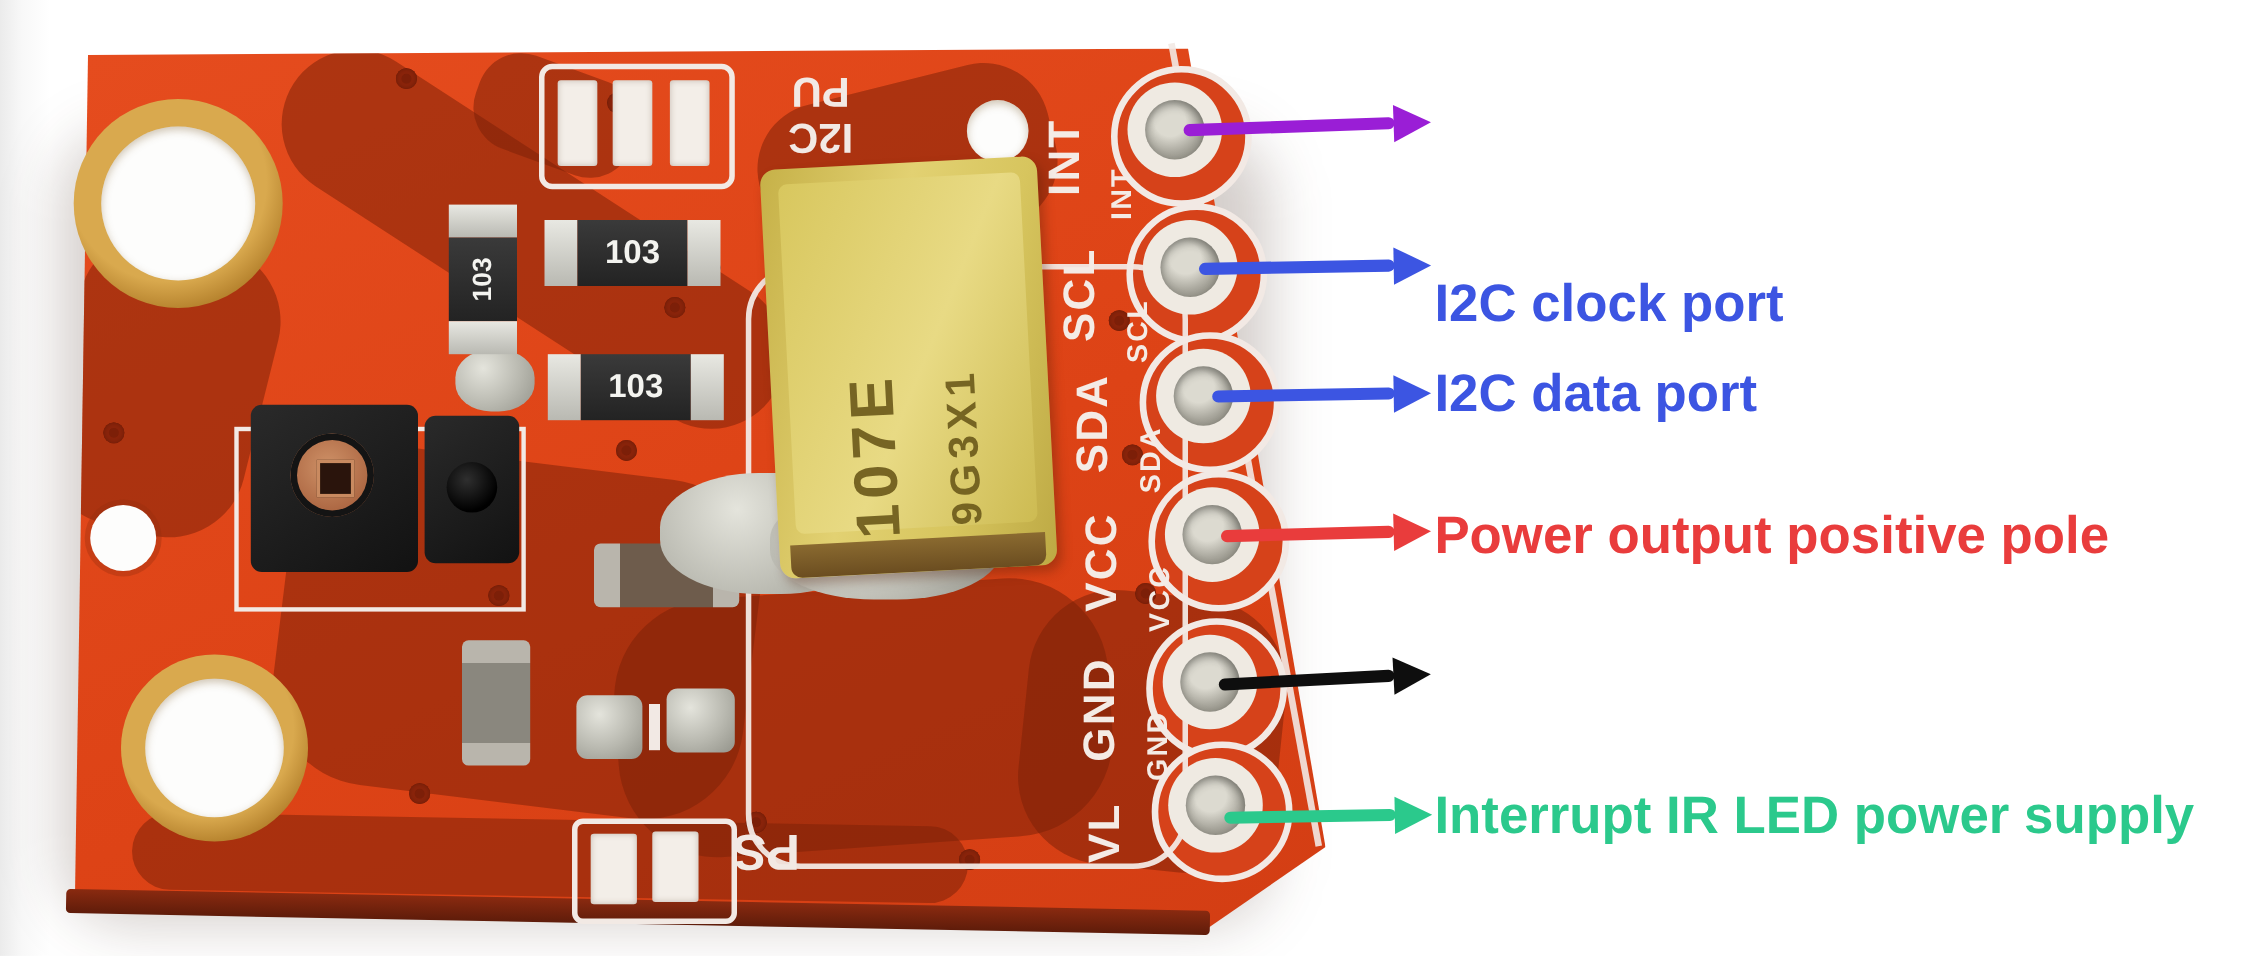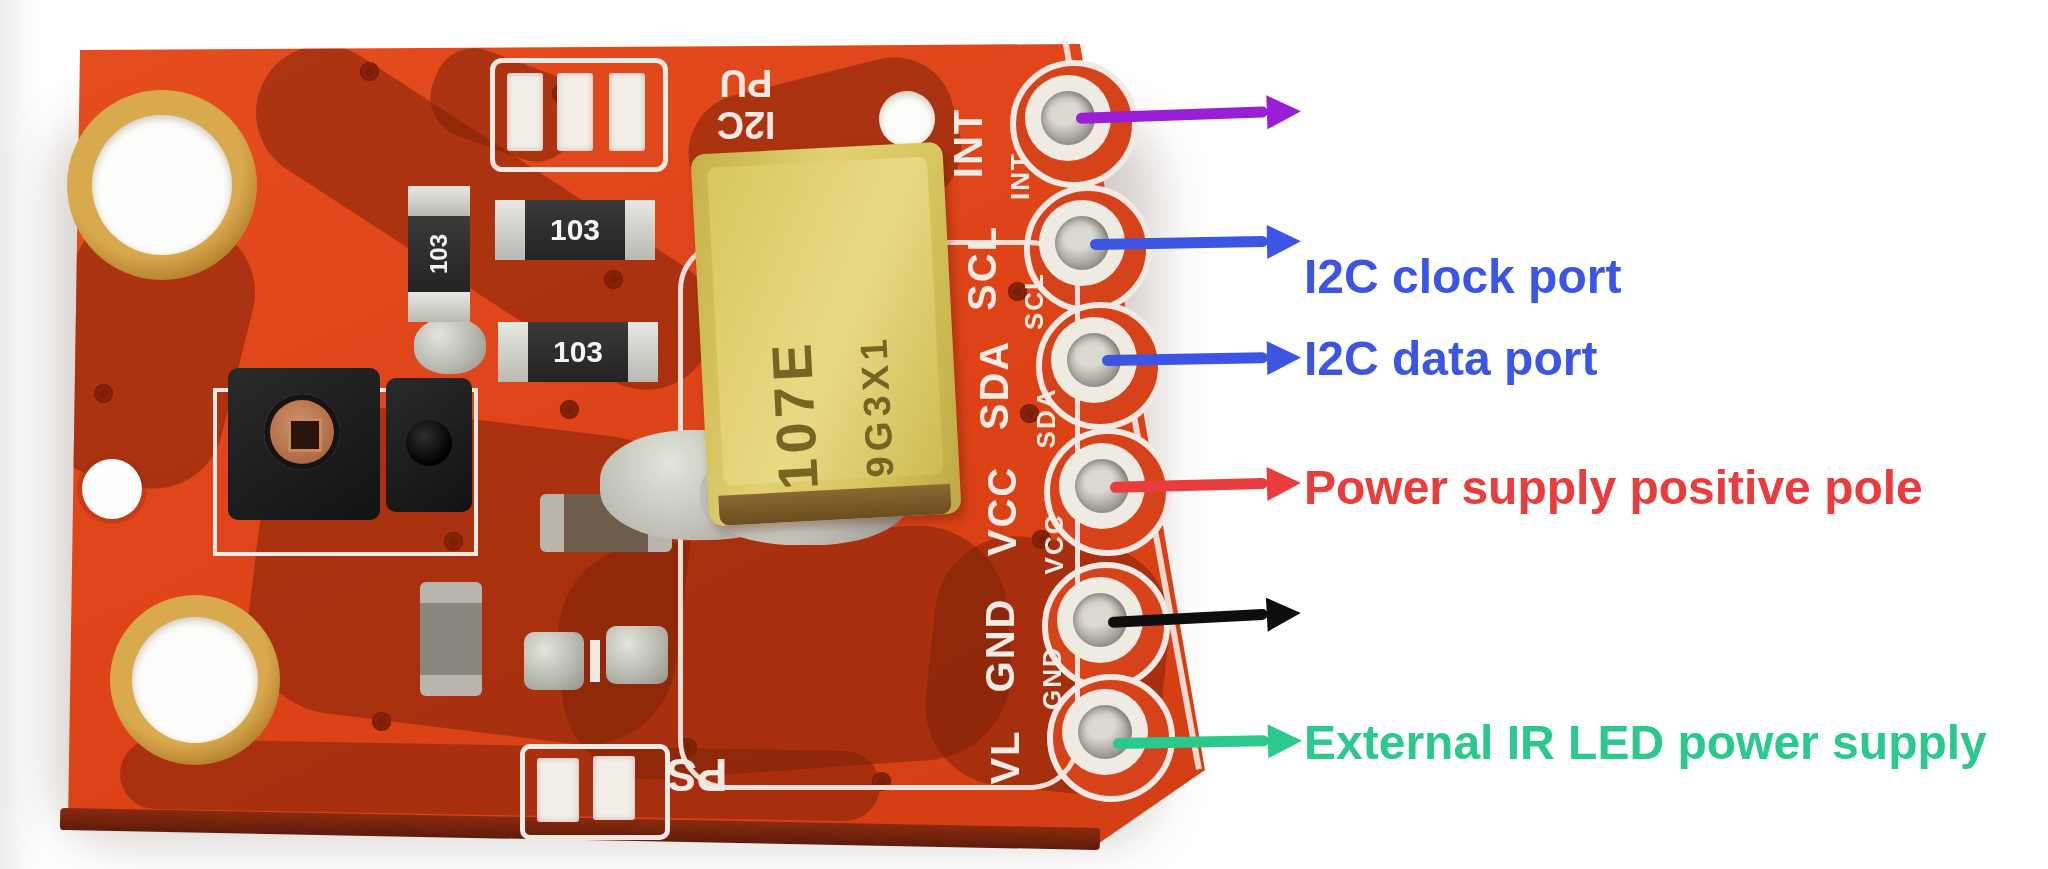--- a/index.html
+++ b/index.html
@@ -202,24 +202,24 @@
   <div class="ann-label" style="top: 244px; color: rgb(60, 85, 226); margin-top: 32px;">I2C clock port</div>
 
   <div class="arrow" style="left: 1102px; top: 355px; width: 166px; transform: rotate(-1deg); background: rgb(60, 85, 226);">
     <div class="head" style="border-left-color: rgb(60, 85, 226);"></div>
   </div>
   <div class="ann-label" style="top: 358px; color: rgb(60, 85, 226);">I2C data port</div>
 
   <div class="arrow" style="left: 1110px; top: 482px; width: 158px; transform: rotate(-1.5deg); background: rgb(233, 60, 60);">
     <div class="head" style="border-left-color: rgb(233, 60, 60);"></div>
   </div>
-  <div class="ann-label" style="top: 487px; color: rgb(233, 60, 60);">Power supply positive pole</div>
+  <div class="ann-label" style="top: 487px; color: rgb(233, 60, 60);">Power output positive pole</div>
 
   <div class="arrow" style="left: 1108px; top: 617px; width: 160px; transform: rotate(-3deg); background: rgb(14, 14, 14);">
     <div class="head" style="border-left-color: rgb(14, 14, 14);"></div>
   </div>
 
   <div class="arrow" style="left: 1113px; top: 738px; width: 156px; transform: rotate(-1deg); background: rgb(43, 201, 140);">
     <div class="head" style="border-left-color: rgb(43, 201, 140);"></div>
   </div>
-  <div class="ann-label" style="top: 742px; color: rgb(43, 201, 140);">External IR LED power supply</div>
+  <div class="ann-label" style="top: 742px; color: rgb(43, 201, 140);">Interrupt IR LED power supply</div>
 
 </div>
 
 </body></html>

